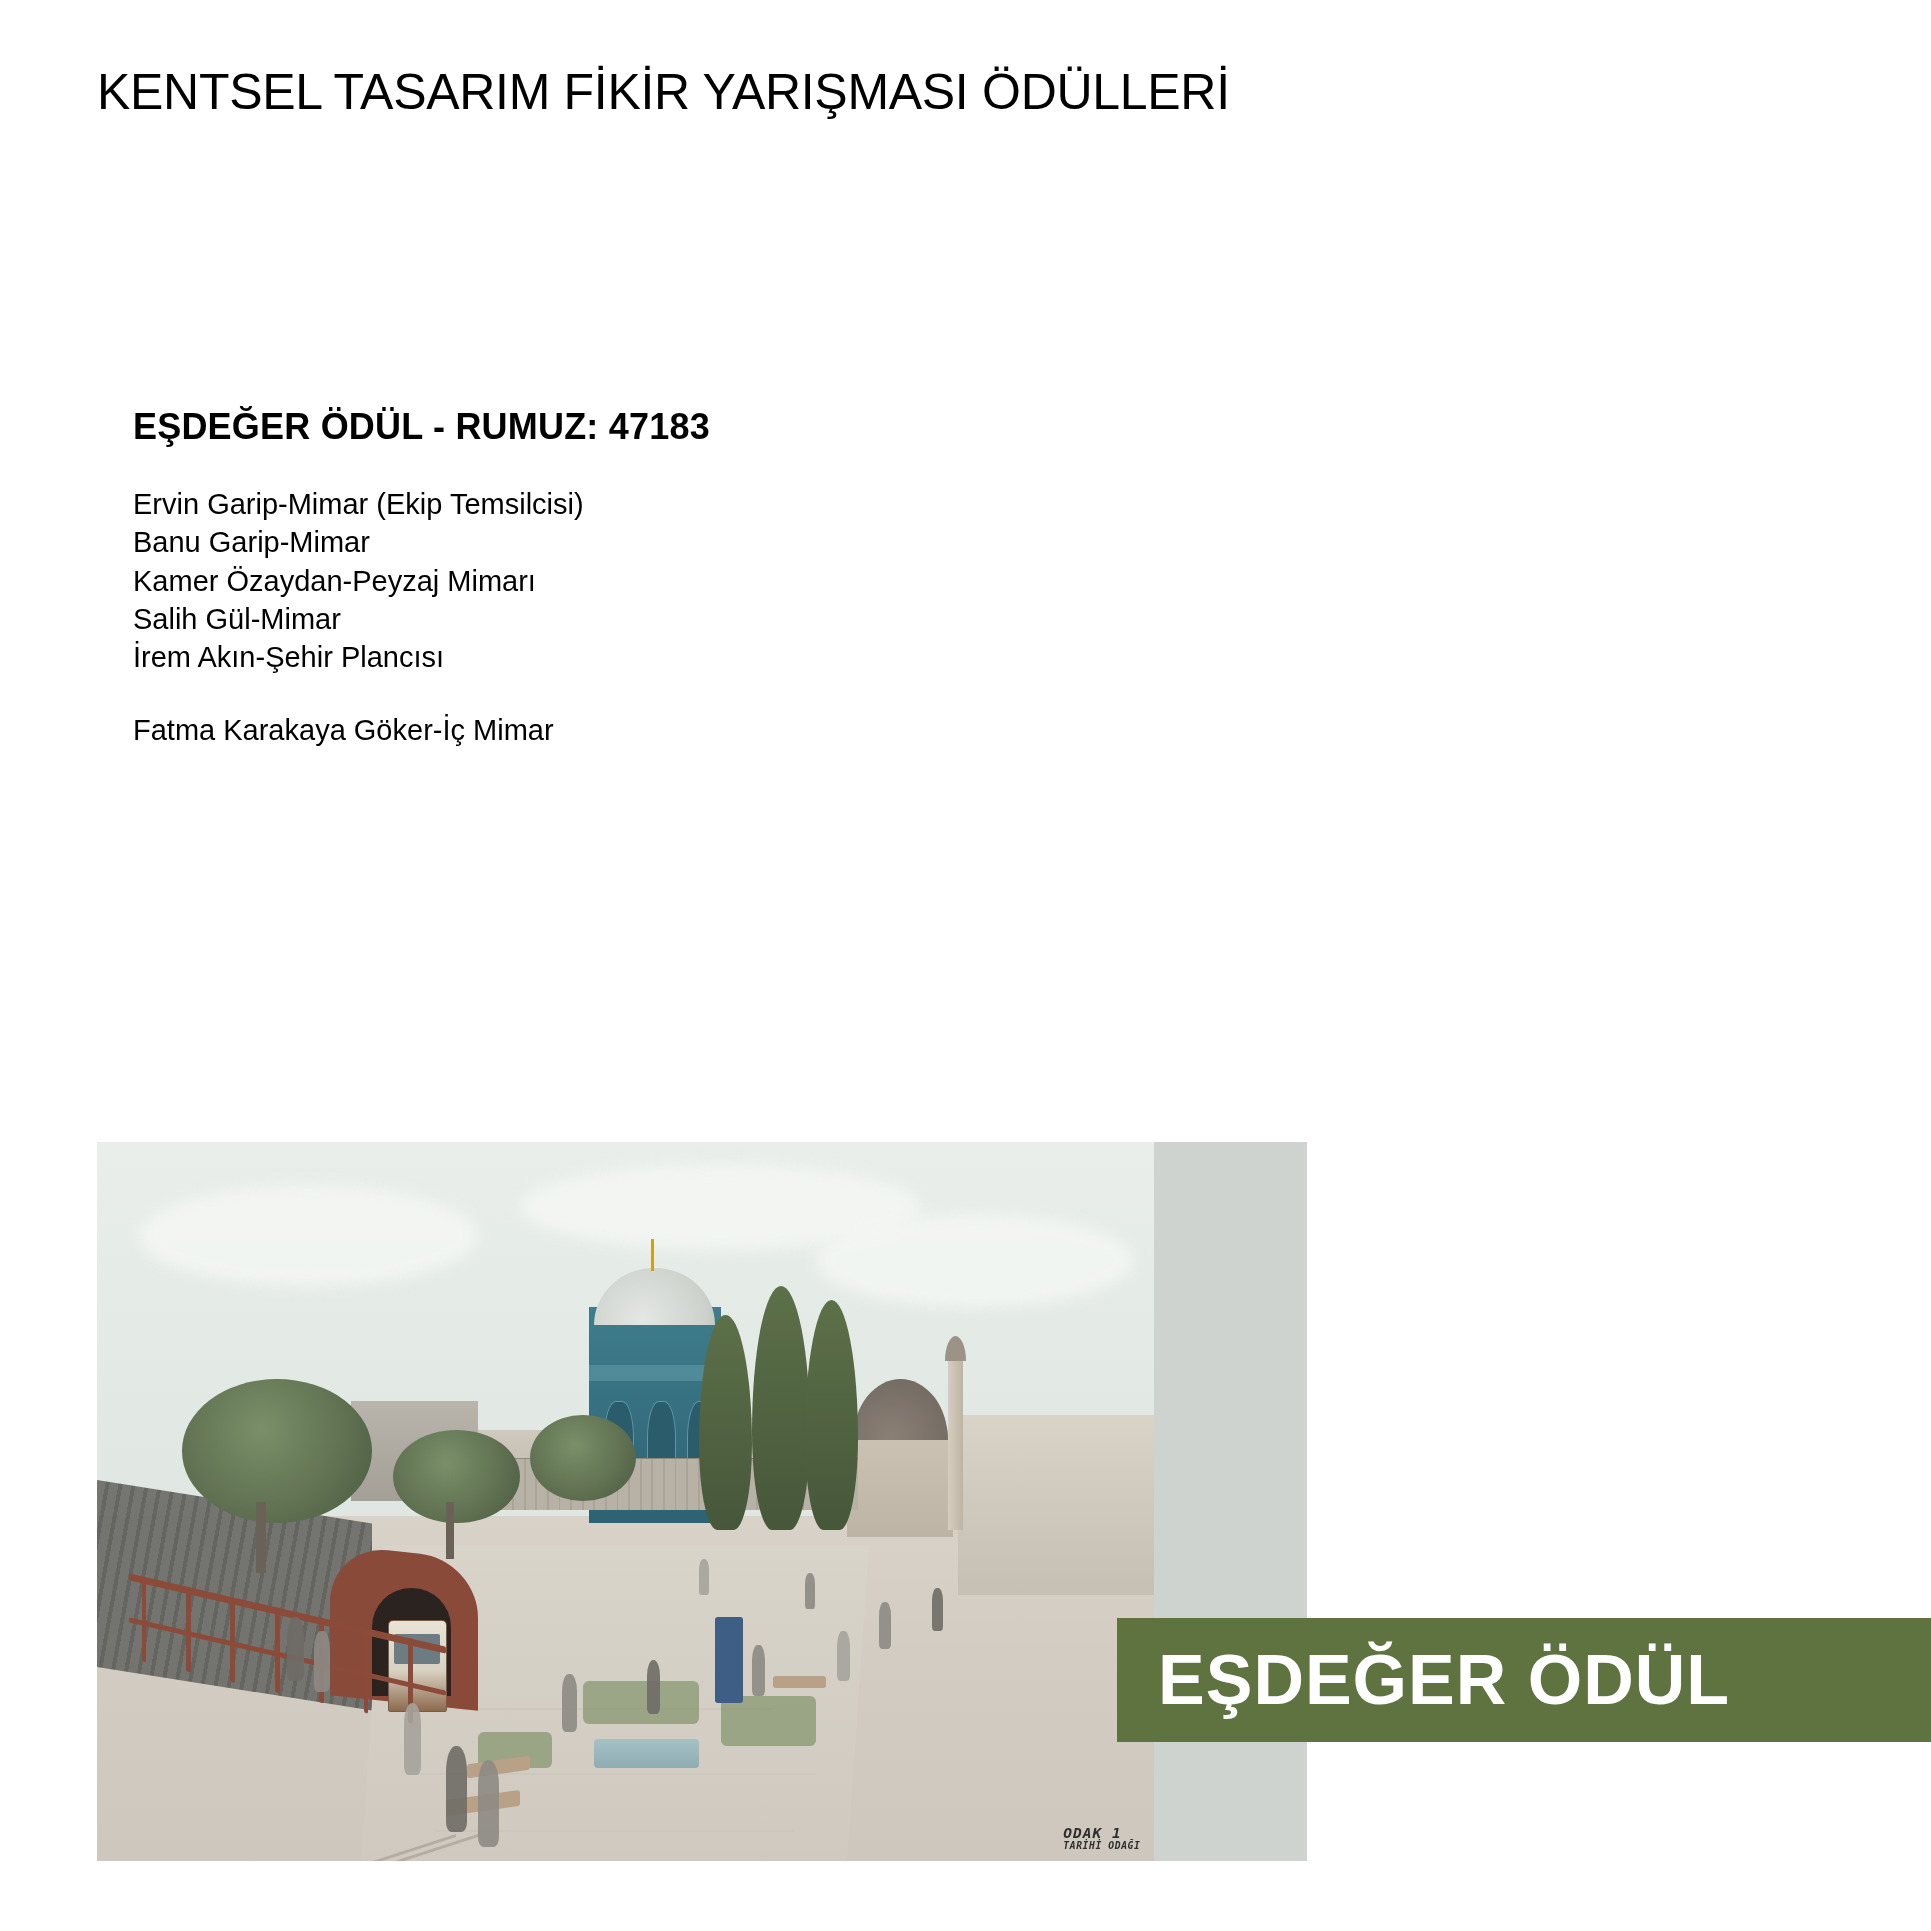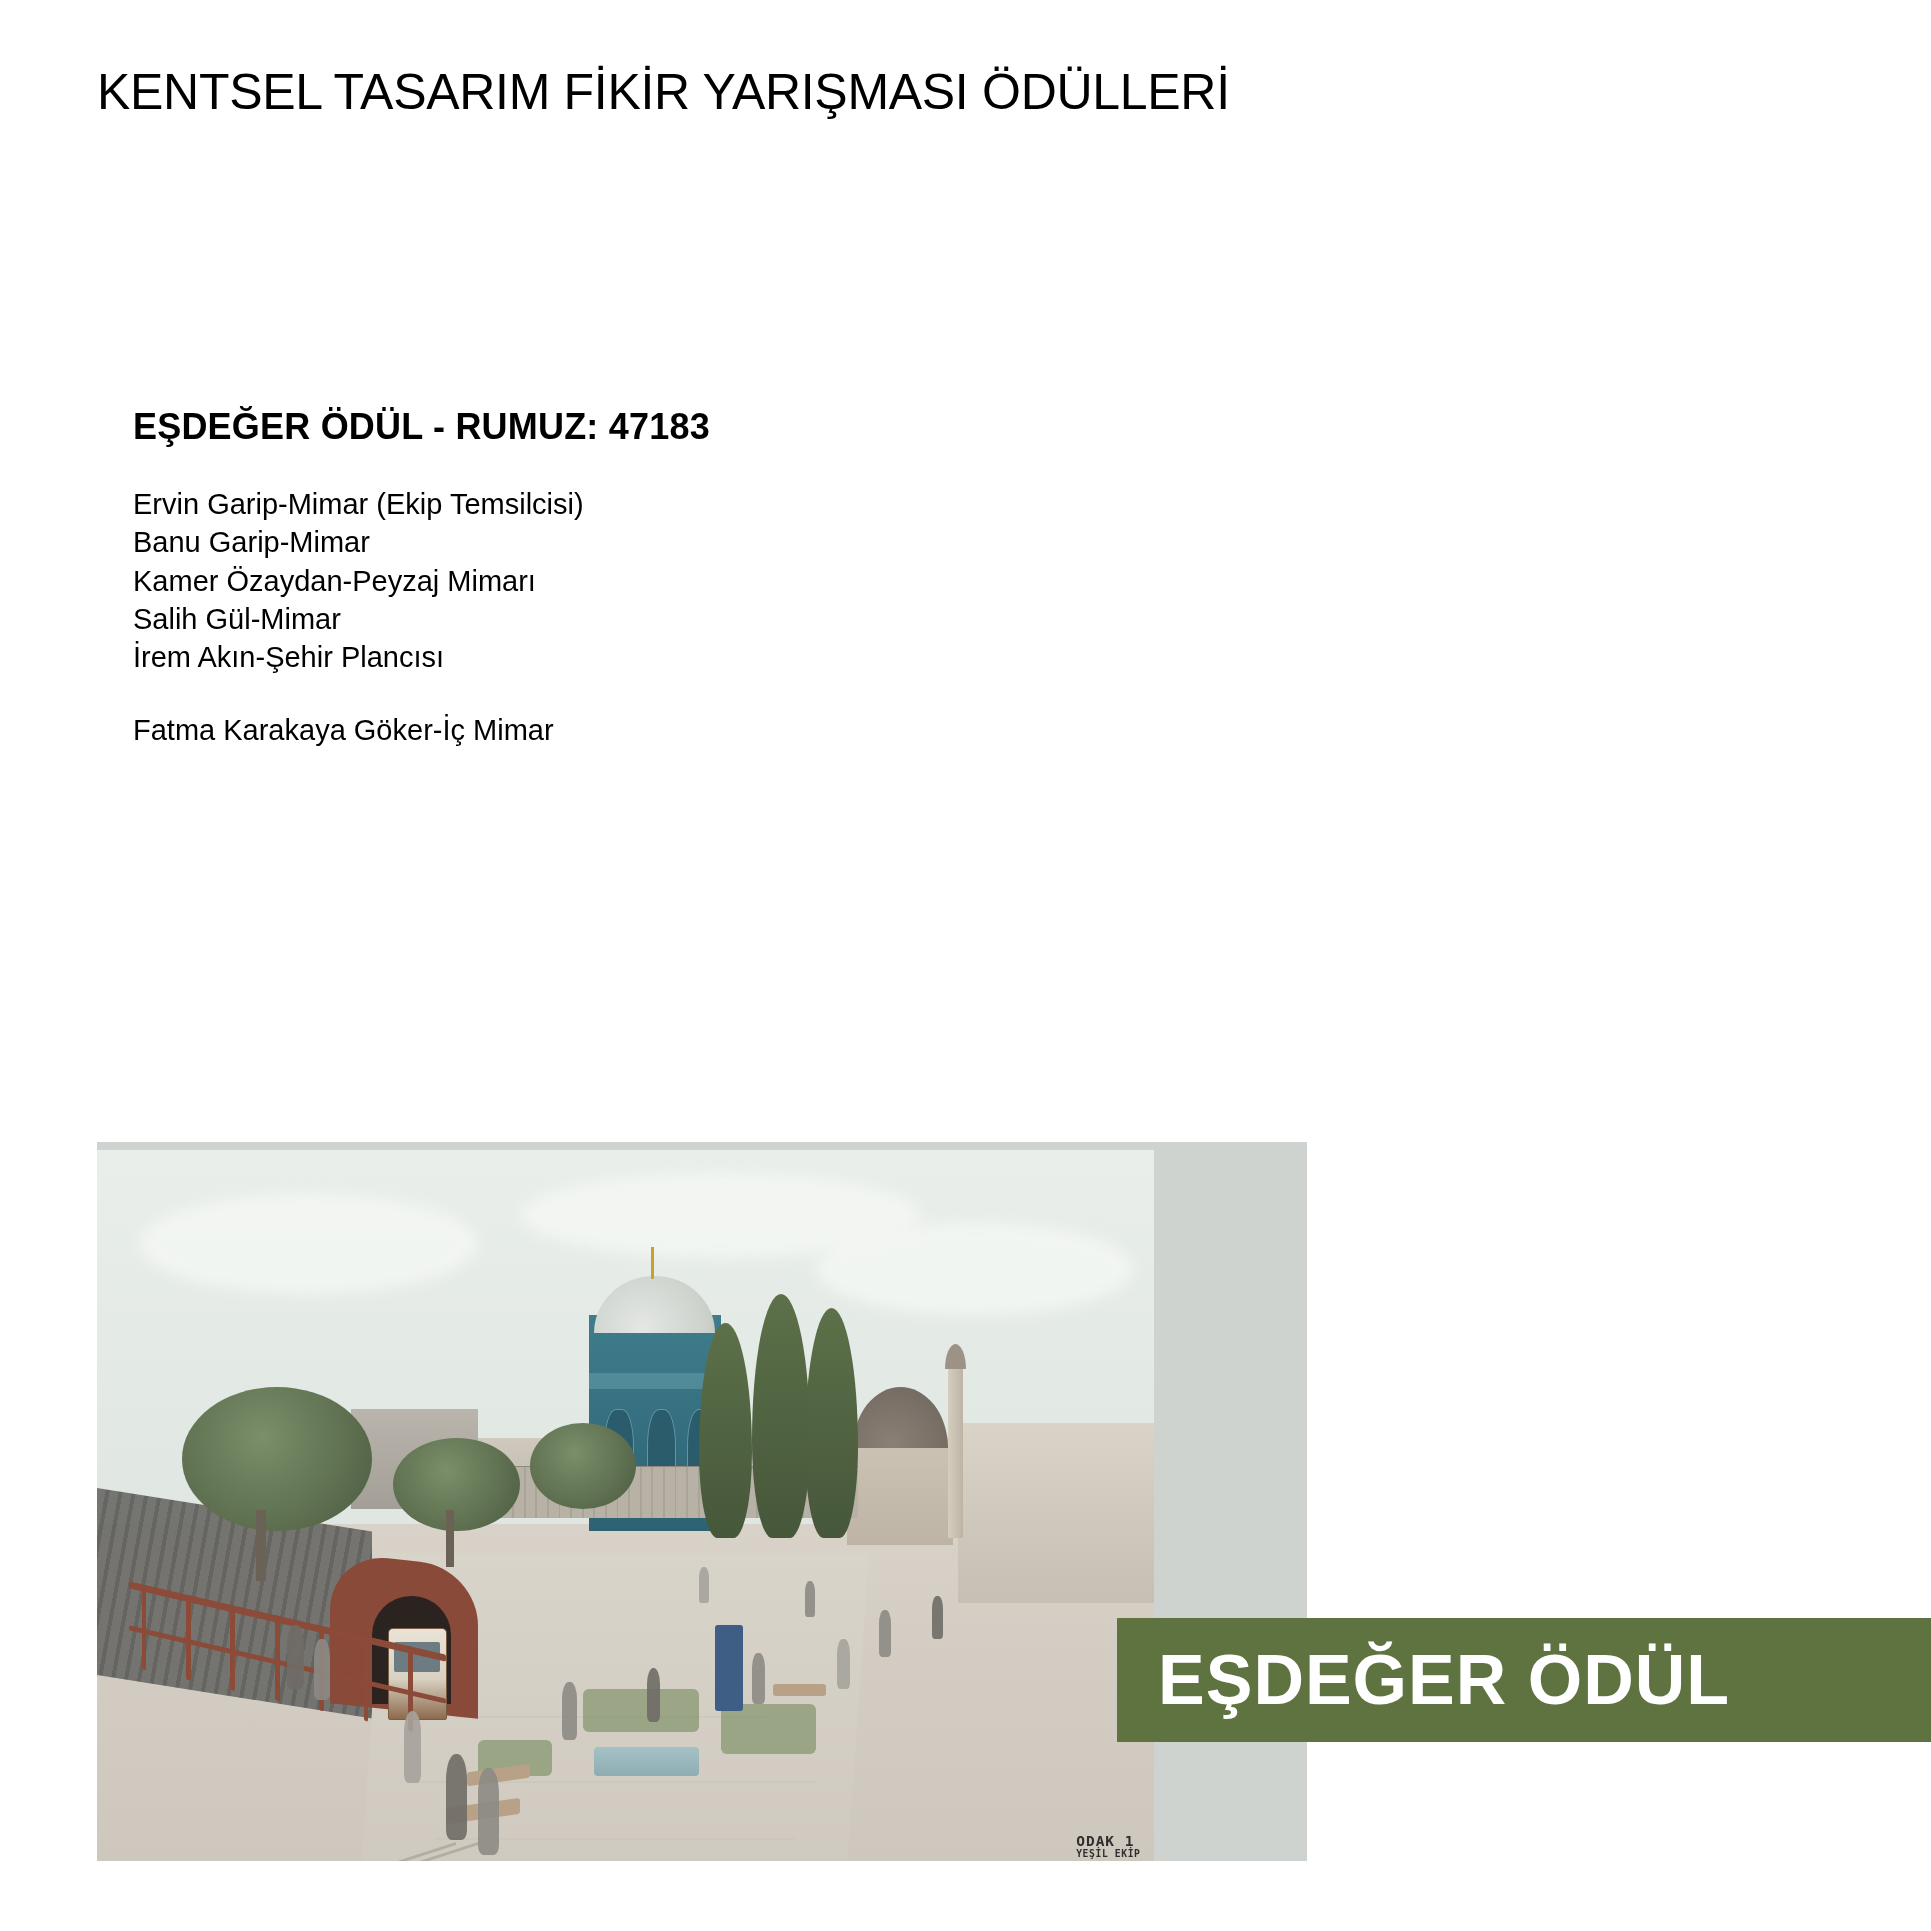--- a/index.html
+++ b/index.html
@@ -82,24 +82,25 @@
     position: absolute;
     left: 97px;
     top: 1142px;
     width: 1210px;
     height: 719px;
     overflow: hidden;
     background: #cfd3cf;
   }
   .render {
     position: absolute;
-    left: 0; top: 8px;
+    left: 0; top: 0;
     width: 1057px;
     height: 719px;
     overflow: hidden;
+    font-style: italic;
   }
   
   .sky {
     position: absolute;
     left: 0; top: 0; width: 100%; height: 58%;
     background: linear-gradient(180deg, #e9eeea 0%, #e4eae6 45%, #dfe5e0 100%);
   }
   .cloud {
     position: absolute;
     background: #f4f7f4;
@@ -500,21 +501,21 @@
       <div class="person-fig dark" style="left:52%;top:72%;width:1.3%;height:7.5%;"></div>
       <div class="person-fig" style="left:62%;top:70%;width:1.2%;height:7%;"></div>
       <div class="person-fig light" style="left:70%;top:68%;width:1.2%;height:7%;"></div>
       <div class="person-fig" style="left:74%;top:64%;width:1.1%;height:6.5%;"></div>
       <div class="person-fig dark" style="left:79%;top:62%;width:1%;height:6%;"></div>
       <div class="person-fig" style="left:67%;top:60%;width:0.9%;height:5%;"></div>
       <div class="person-fig light" style="left:57%;top:58%;width:0.9%;height:5%;"></div>
 
       <div class="render-label">
         <div class="l1">ODAK 1</div>
-        <div class="l2">YEŞİL EKİP</div>
+        <div class="l2">TARİHİ ODAĞI</div>
       </div>
 
     </div>
   </div>
 
   <div class="banner">
     <div class="banner-text">EŞDEĞER ÖDÜL</div>
   </div>
 
 </div>

